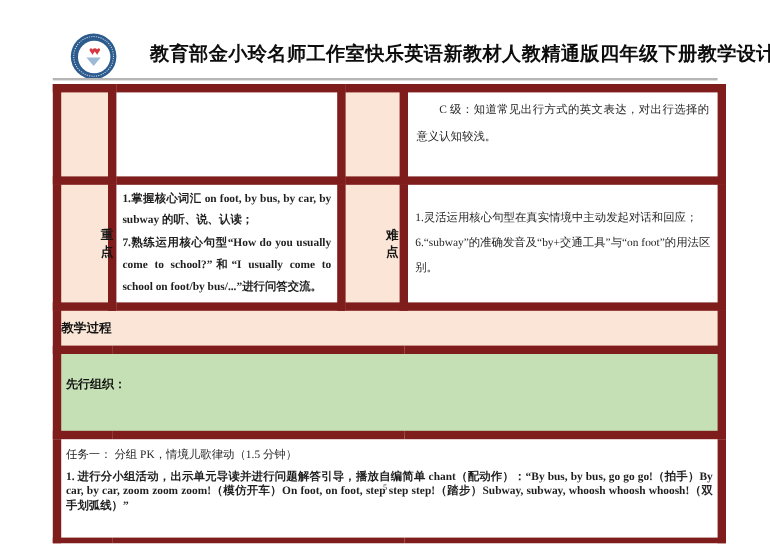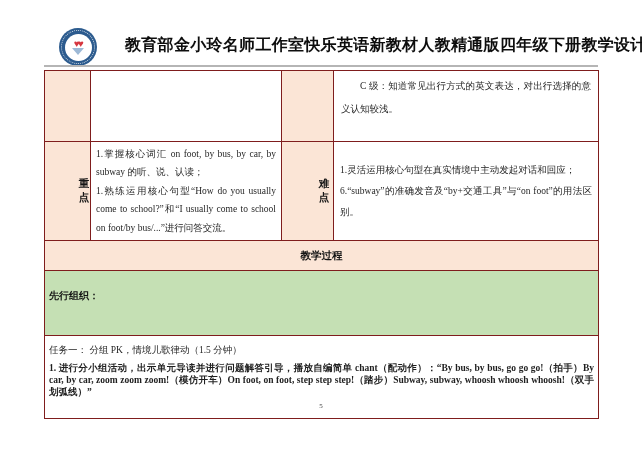--- a/index.html
+++ b/index.html
@@ -40,37 +40,37 @@
     position:absolute; left:44px; top:65px; width:554px; height:2px;
     background:#b5b5b5;
   }
 
   
   table.doc-table {
     position:absolute; left:44px; top:70px; width:554px;
     border-collapse:collapse; table-layout:fixed;
   }
   .doc-table td {
-    border:1px solid #7f1d1d; padding:0; font-size:9.5px;
+    border:7px solid #7f1d1d; padding:0; font-size:9.5px;
     vertical-align:middle; word-break:break-word;
   }
   .peach { background:#fbe5d6; }
   .green { background:#c5e0b4; }
 
   tr.r1 td { height:70px; vertical-align:top; }
   .c-level { padding:4px 7px 0 7px; text-indent:2em; line-height:23px; text-align:justify; }
 
   tr.r2 td { height:94px; }
   td.side-label { font-weight:bold; text-align:center; font-size:10.5px; color:#141414;padding-left:33px; }
-  td.kp-content { padding:2px 5px; vertical-align:middle; }
+  td.kp-content { padding:2px 5px; vertical-align:middle;font-weight:bold; }
   td.kp-content div { line-height:18.5px; text-align:justify; }
   td.dp-content { padding:2px 6px; vertical-align:middle; }
   td.dp-content div { line-height:21px; text-align:justify; }
 
-  td.process-cell { height:29px; text-align:center; font-weight:bold; font-size:10.5px; color:#141414; }
+  td.process-cell { height:29px; font-weight:bold; font-size:10.5px; color:#141414; }
   td.organizer-cell { height:28px; vertical-align:top; padding:18px 4px; font-weight:bold; font-size:10px; color:#141414; }
 
   td.task-cell { height:76px; vertical-align:top; padding:3px 4px; }
   .task-title { line-height:23px; }
   .task-step  { line-height:12px; text-align:justify;font-weight:bold; }
 
   
   .page-num {
     position:absolute; left:0; right:0; top:402px; text-align:center;
     font-size:7px; color:#3c3c3c;
@@ -106,21 +106,21 @@
         <td class="peach"></td>
         <td>
           <div class="c-level">C 级：知道常见出行方式的英文表达，对出行选择的意义认知较浅。</div>
         </td>
       </tr>
 
       <tr class="r2">
         <td class="peach side-label">重点</td>
         <td class="kp-content">
           <div>1.掌握核心词汇 on foot, by bus, by car, by subway 的听、说、认读；</div>
-          <div>1.熟练运用核心句型“How do you usually come to school?”和“I usually come to school on foot/by bus/...”进行问答交流。</div>
+          <div>7.熟练运用核心句型“How do you usually come to school?”和“I usually come to school on foot/by bus/...”进行问答交流。</div>
         </td>
         <td class="peach side-label">难点</td>
         <td class="dp-content">
           <div>1.灵活运用核心句型在真实情境中主动发起对话和回应；</div>
           <div>6.“subway”的准确发音及“by+交通工具”与“on foot”的用法区别。</div>
         </td>
       </tr>
 
       <tr>
         <td colspan="4" class="peach process-cell">教学过程</td>

